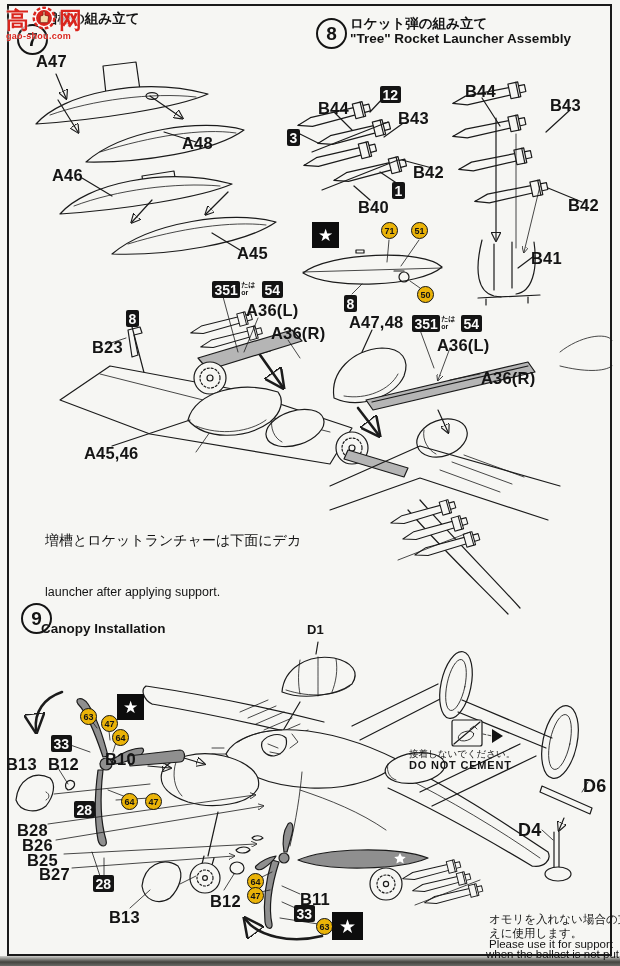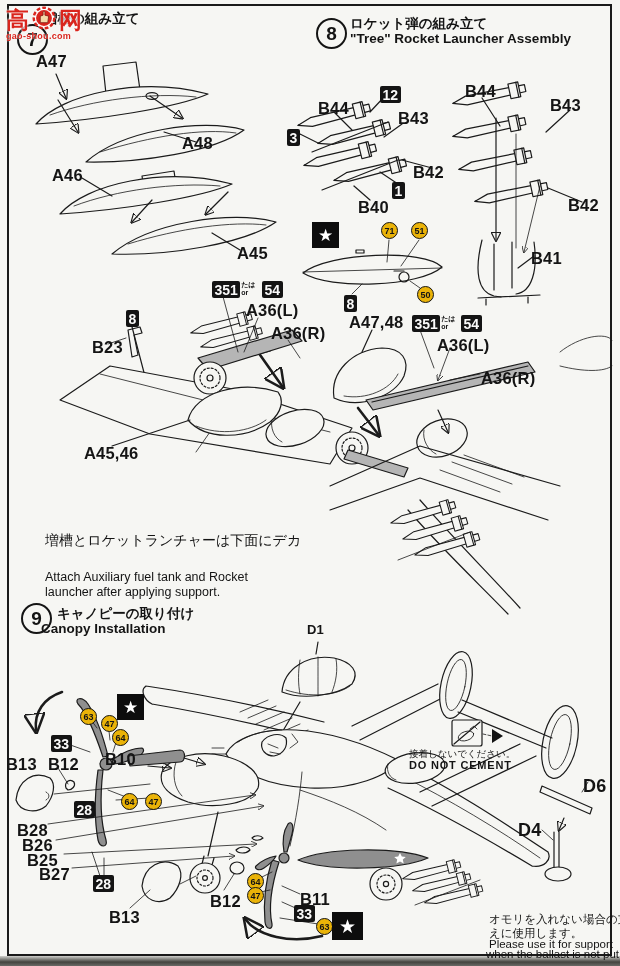--- a/index.html
+++ b/index.html
@@ -341,25 +341,23 @@
   <div class="lbl pbox" style="left:412px;top:315px">351</div>
   <div class="lbl orlbl" style="left:434px;top:315px">
     <span>または</span><br>
     <span>or</span>
   </div>
   <div class="lbl pbox" style="left:461px;top:315px">54</div>
   <div class="lbl plabel" style="left:437px;top:336px">A36(L)</div>
   <div class="lbl plabel" style="left:481px;top:369px">A36(R)</div>
 
   <div class="lbl note-jp" style="left:45px;top:532px">増槽とロケットランチャーは下面にデカ</div>
-  <div class="lbl note-en" style="left:45px;top:570px">Attach Auxiliary fuel tank and Rocket</div>
   <div class="lbl note-en" style="left:45px;top:585px">launcher after applying support.</div>
 
   <div class="lbl stepcircle" style="left:21px;top:603px">9</div>
-  <div class="lbl title-jp" style="left:57px;top:605px">キャノピーの取り付け</div>
   <div class="lbl title-en" style="left:41px;top:621px">Canopy Installation</div>
   <div class="lbl plabel" style="left:307px;top:622px;font-size:13px">D1</div>
 
   <div class="lbl starbox s27" style="left:117px;top:694px">
       <span>★</span>
     </div>
   <div class="lbl dcircle" style="left:80px;top:708px">63</div>
   <div class="lbl dcircle" style="left:101px;top:715px">47</div>
   <div class="lbl dcircle" style="left:112px;top:729px">64</div>
   <div class="lbl pbox" style="left:51px;top:735px">33</div>

